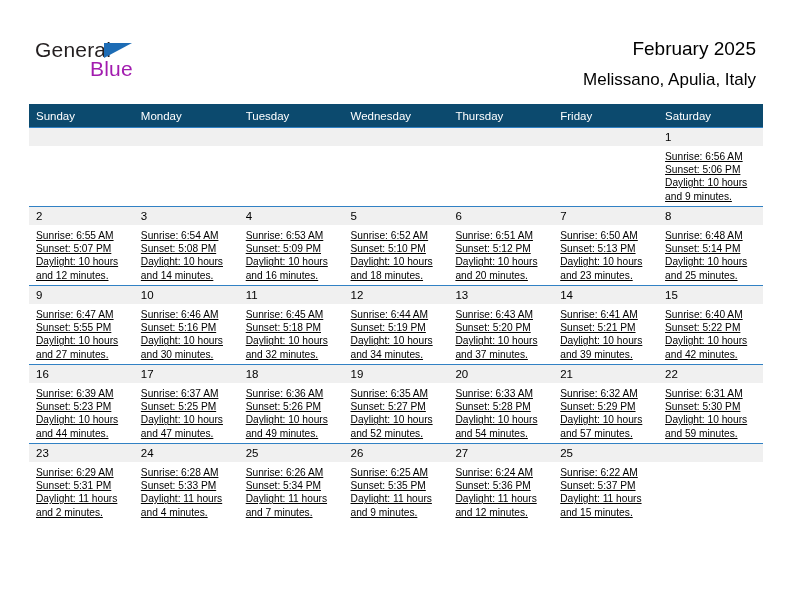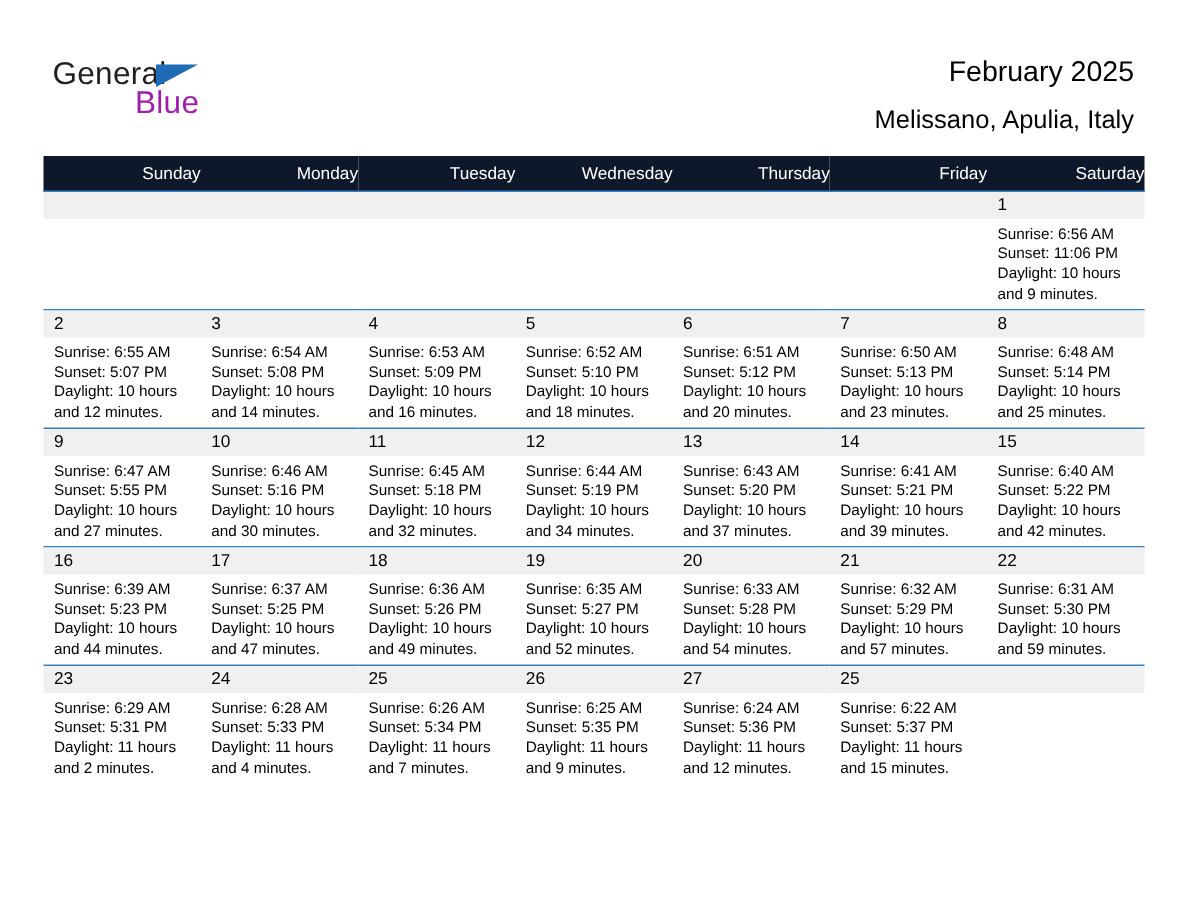--- a/index.html
+++ b/index.html
@@ -86,25 +86,25 @@
   
   .calendar {
     position: absolute;
     left: 29px;
     top: 104px;
     width: 734px;
     border-collapse: collapse;
     table-layout: fixed;
   }
   .calendar th {
-    background: #0f172a;
+    background: #0c4a6e;
     color: #ffffff;
     font-size: 11.5px;
     font-weight: normal;
-    text-align: right;
+    text-align: left;
     padding: 5px 0 5px 7px;
     height: 13px;
     border: none;
     margin-left: 12px;
   }
   .calendar td {
     vertical-align: top;
     padding: 0;
     border: none;
     border-top: 1px solid #3181c4;
@@ -124,20 +124,21 @@
     line-height: 14px;
   }
   .daynum-strip.empty {
     color: transparent;
   }
   .cell-body {
     padding: 4px 6px 0 7px;
     font-size: 10.2px;
     line-height: 13.2px;
     color: #000000;
+    text-decoration: underline;
   }
   .cell-body div {
     white-space: normal;
   }
 </style>
 </head>
 <body>
 
 <div class="page">
 
@@ -191,21 +192,21 @@
             <div class="cell-body"></div>
           </td>
           <td>
             <div class="daynum-strip empty"></div>
             <div class="cell-body"></div>
           </td>
           <td>
             <div class="daynum-strip">1</div>
             <div class="cell-body">
               <div>Sunrise: 6:56 AM</div>
-              <div>Sunset: 11:06 PM</div>
+              <div>Sunset: 5:06 PM</div>
               <div>Daylight: 10 hours</div>
               <div>and 9 minutes.</div>
             </div>
           </td>
         </tr>
         <tr class="week-row">
           <td>
             <div class="daynum-strip">2</div>
             <div class="cell-body">
               <div>Sunrise: 6:55 AM</div>

